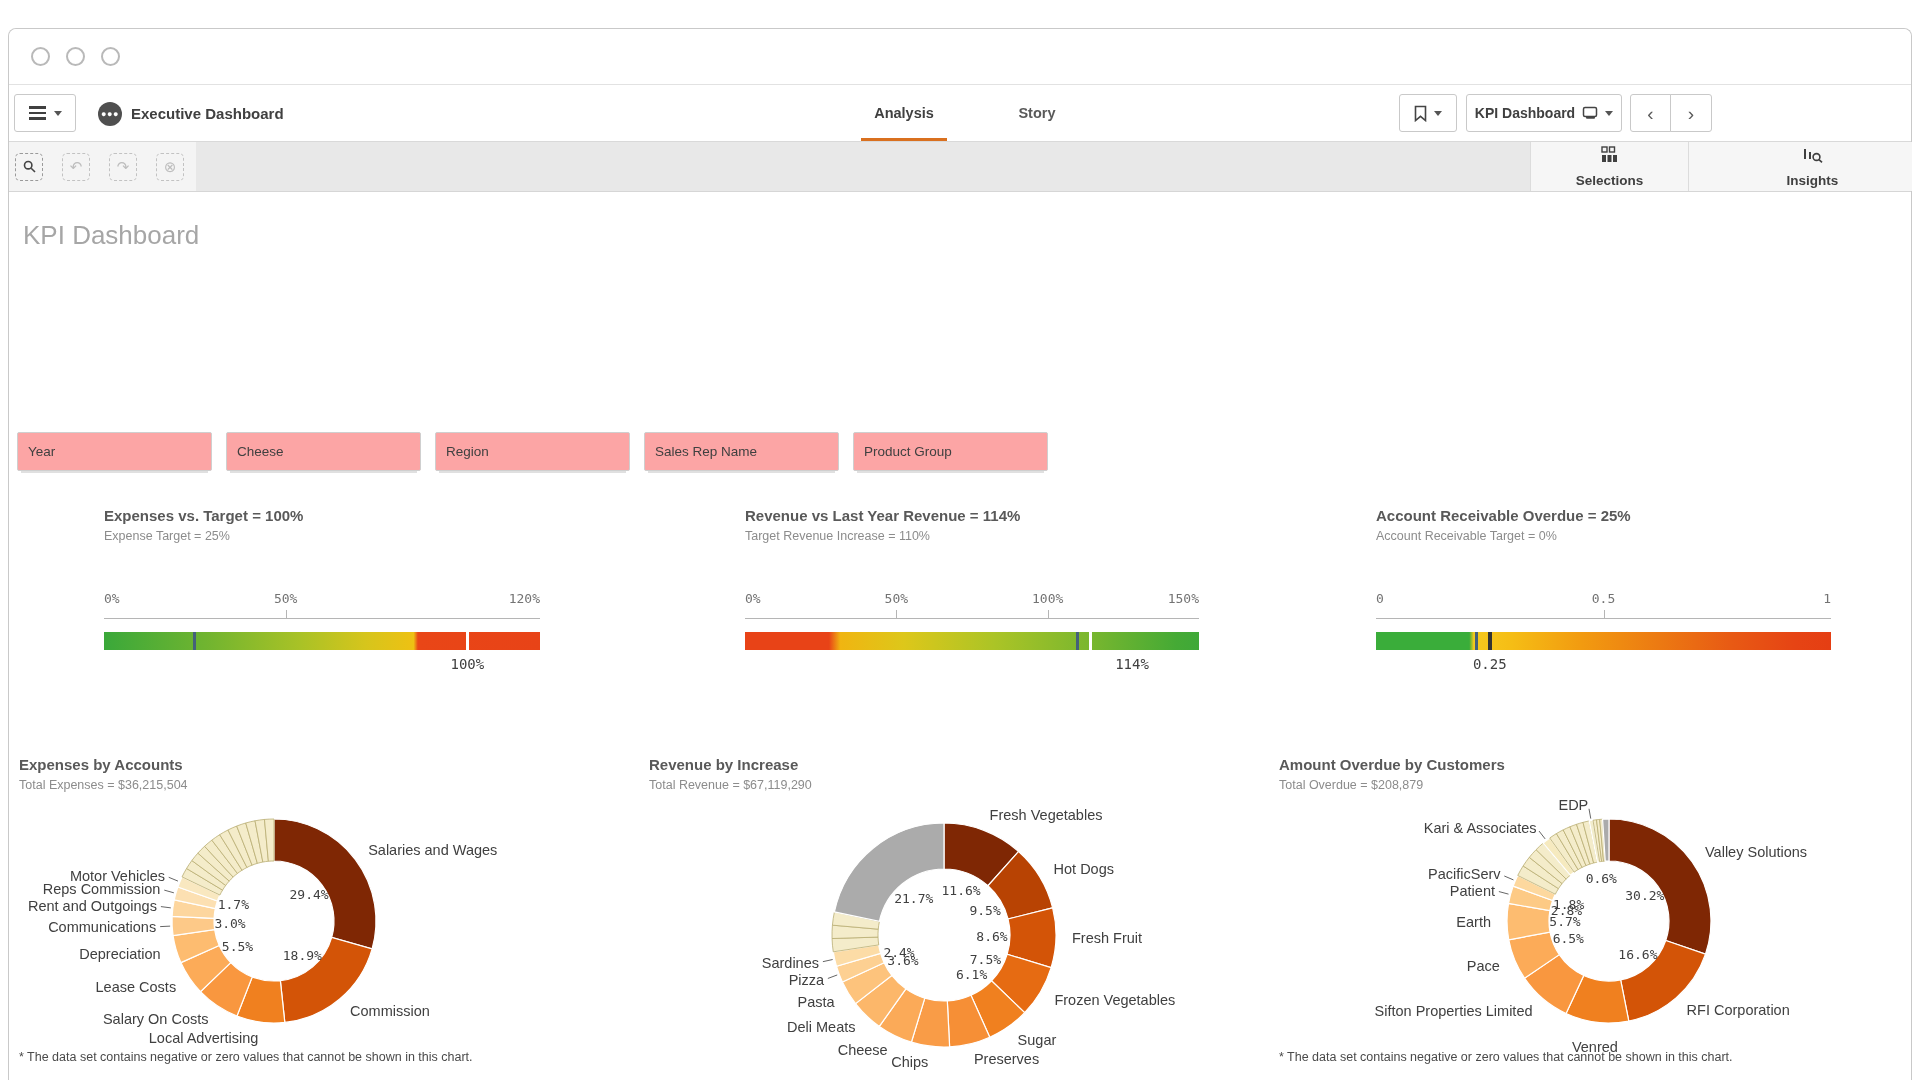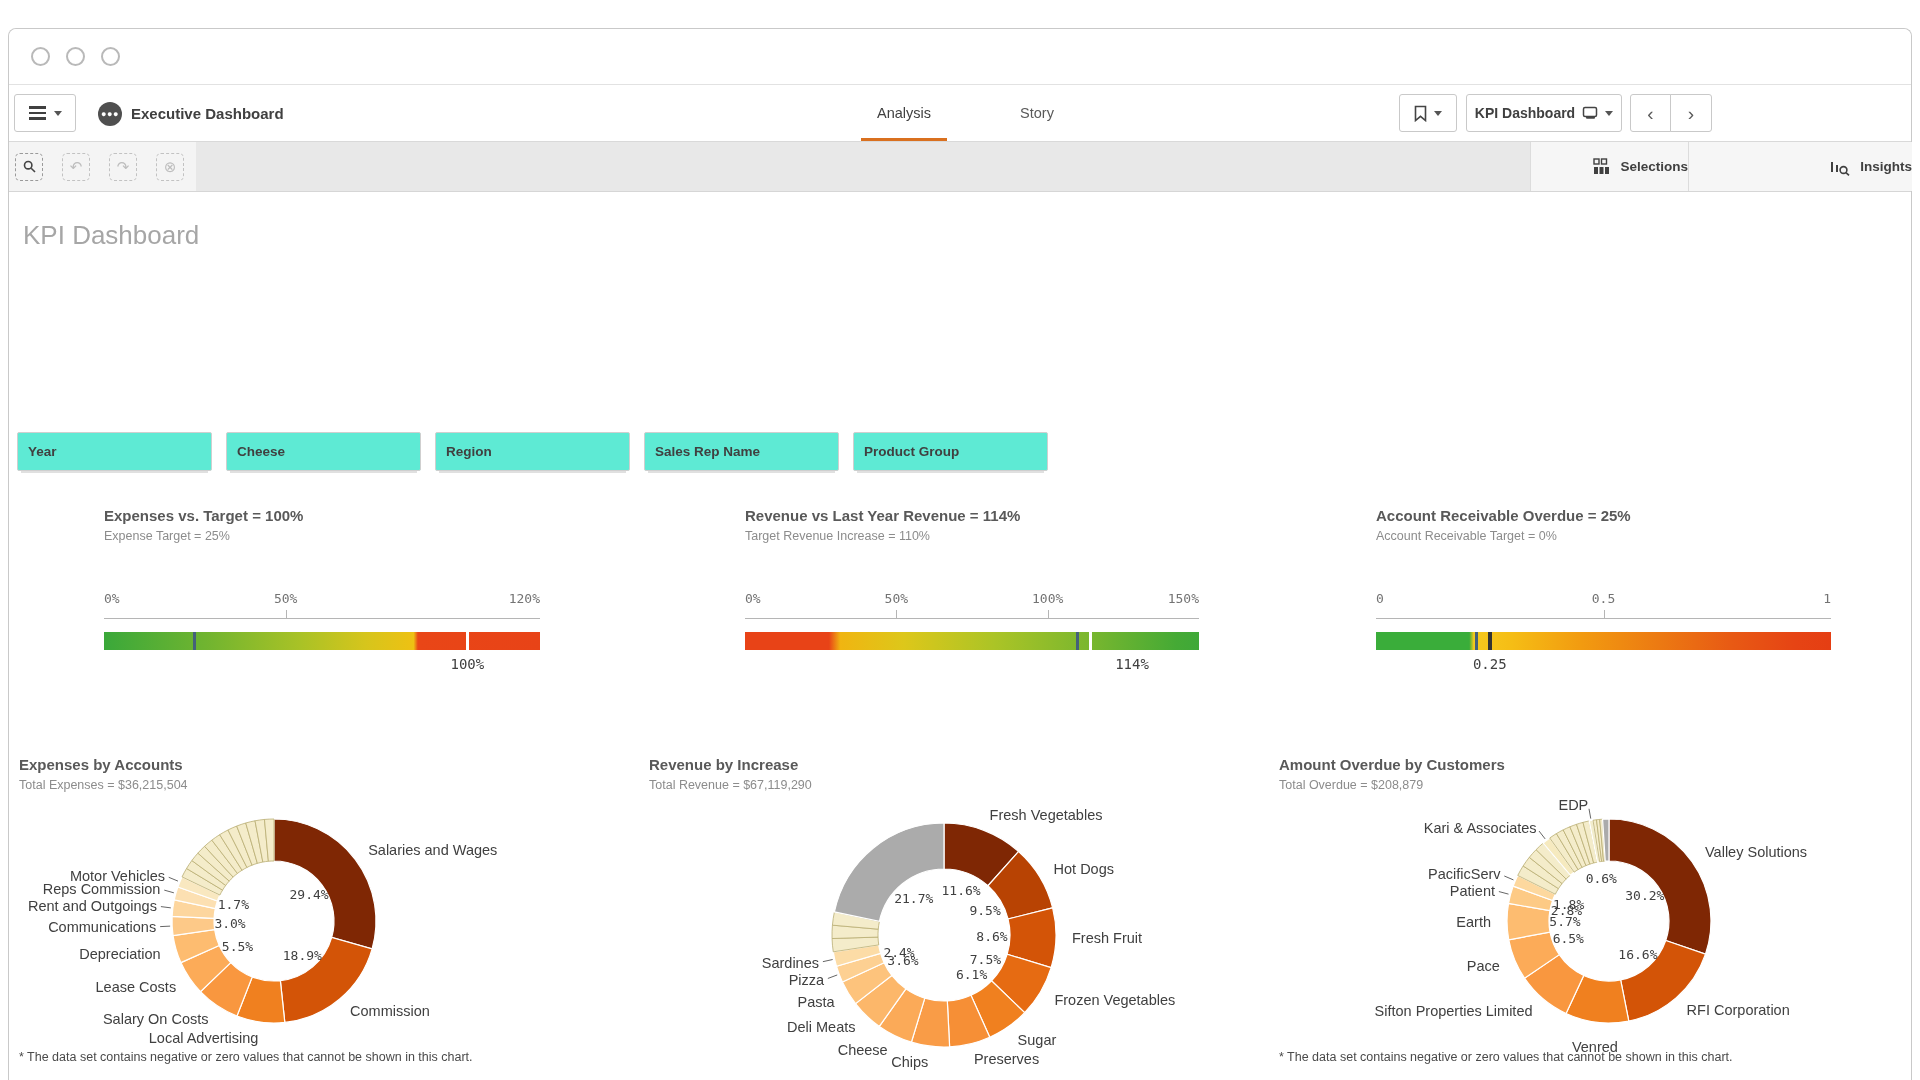--- a/index.html
+++ b/index.html
@@ -15,47 +15,47 @@
   .appbar { position:absolute; left:0; top:56px; right:0; height:57px; border-bottom:1px solid #d9d9d9; background:#fff; }
   .menu-btn { position:absolute; left:5px; top:9px; width:62px; height:38px; border:1px solid #c9c9c9;
     border-radius:3px; display:flex; align-items:center; justify-content:center; gap:8px; background:#fff; cursor:pointer; }
   .hamburger { display:flex; flex-direction:column; gap:3px; }
   .hamburger span { display:block; width:17px; height:2.5px; background:#404040; }
   .caret { width:0; height:0; border-left:4.5px solid transparent; border-right:4.5px solid transparent; border-top:5.5px solid #555; }
   .app-icon { position:absolute; left:89px; top:17px; width:24px; height:24px; border-radius:50%; background:#4f4f4f;
     color:#fff; display:flex; align-items:center; justify-content:center; font-size:9px; letter-spacing:.5px; }
   .app-title { position:absolute; left:122px; top:20px; font-size:15px; font-weight:bold; color:#404040; }
   .tab { position:absolute; top:0; height:56px; display:flex; align-items:center; justify-content:center;
-    font-size:14.5px; font-weight:normal; color:#595959; cursor:pointer; }
+    font-size:14.5px; font-weight:bold; color:#595959; cursor:pointer; }
   .tab.active { color:#404040; }
   .tab-analysis { left:852px; width:86px; }
   .tab-story { left:995px; width:66px; }
   .tab-underline { position:absolute; left:852px; top:53px; width:86px; height:3px; }
   .bar-btn { position:absolute; top:9px; height:38px; border:1px solid #c9c9c9; border-radius:3px; background:#fff;
     display:flex; align-items:center; justify-content:center; gap:7px; cursor:pointer; }
   .bookmark-btn { left:1390px; width:58px; }
   .sheet-btn { left:1457px; width:156px; font-size:14px; font-weight:bold; color:#404040; }
   .nav-prev { left:1621px; width:41px; border-radius:3px 0 0 3px; }
   .nav-next { left:1661px; width:42px; border-radius:0 3px 3px 0; }
   .chev { font-size:19px; color:#595959; line-height:1; }
   
   .toolbar { position:absolute; left:0; top:113px; right:0; height:50px; background:#e8e8e8; border-bottom:1px solid #d6d6d6; }
   .tool-left { position:absolute; left:0; top:0; width:187px; height:100%; background:#f4f4f4; display:flex; align-items:center; padding-left:6px; gap:19px; }
   .tool-ic { width:28px; height:28px; border:1px dashed #c2c2c2; border-radius:5px; display:flex; align-items:center; justify-content:center;
     font-size:15px; color:#bdbdbd; cursor:pointer; background:transparent; }
   .tool-ic.enabled { color:#444; border-color:#9a9a9a; }
   .tool-section { position:absolute; top:0; height:100%; background:#f6f6f6; border-left:1px solid #dcdcdc;
-    display:flex; align-items:center; justify-content:flex-end; gap:10px; font-size:13.5px; font-weight:bold; color:#404040; cursor:pointer; }
+    display:flex; align-items:center; justify-content:center; gap:10px; font-size:13.5px; font-weight:bold; color:#404040; cursor:pointer;flex-direction:column; }
   .sec-selections { left:1521px; width:158px; }
   .sec-insights { left:1679px; width:224px;padding-left:24px; }
   
   .content { position:absolute; left:0; top:163px; right:0; bottom:0; background:#fff; }
   .page-title { position:absolute; left:14px; top:28px; font-size:26px; color:#a6a6a6; font-weight:400; }
-  .filterbox { position:absolute; top:240px; width:195px; height:39px; border:1px solid #cfcfcf; border-radius:2px; background:#5eead4;
-    display:flex; align-items:center; padding-left:10px; font-size:13.5px; font-weight:bold; color:#404040;
+  .filterbox { position:absolute; top:240px; width:195px; height:39px; border:1px solid #cfcfcf; border-radius:2px; background:#fca5a5;
+    display:flex; align-items:center; padding-left:10px; font-size:13.5px; font-weight:normal; color:#404040;
     box-shadow:0 6px 0 -4px #e0e0e0; cursor:pointer; }
   
   .chart-title { font-size:15px; font-weight:bold; color:#595959; }
   .chart-subtitle { font-size:12.5px; color:#8c8c8c; margin-top:5px; }
   .footnote { position:absolute; top:858px; font-size:12.5px; color:#4a4a4a; }
   
   .gauge { position:absolute; top:315px; height:180px; }
   .g-area { position:absolute; left:0; right:0; top:84px; }
   .g-ticks { position:relative; height:17px; }
   .g-ticks span { position:absolute; font-family:"DejaVu Sans Mono", monospace; font-size:13px; color:#737373; white-space:nowrap; }

